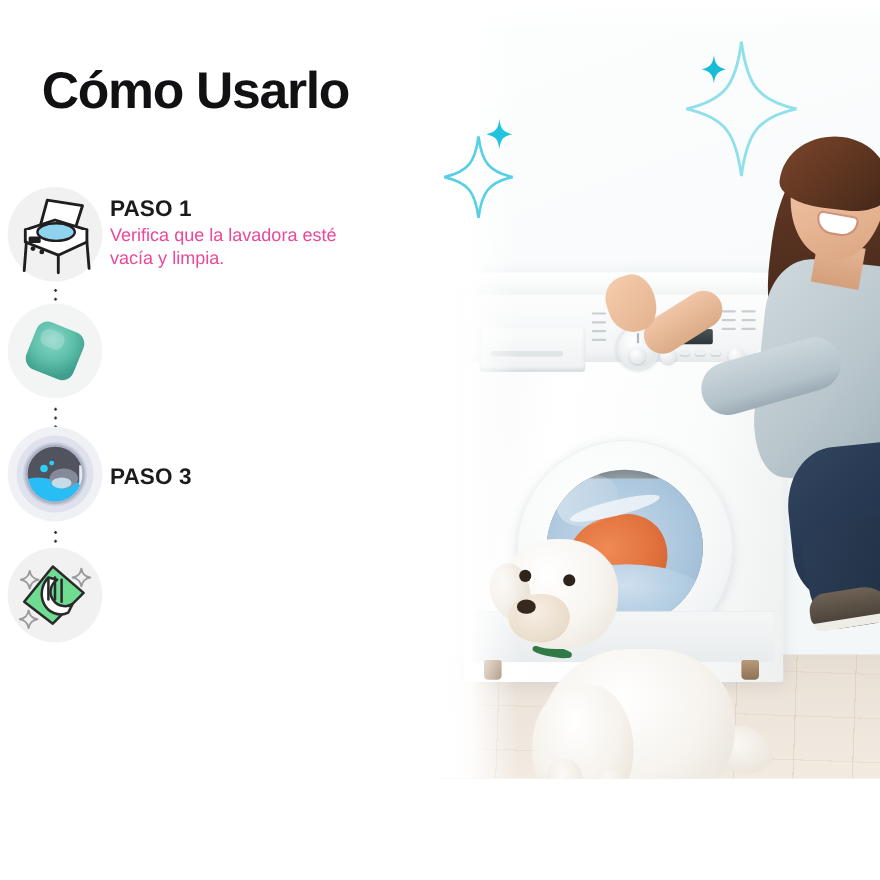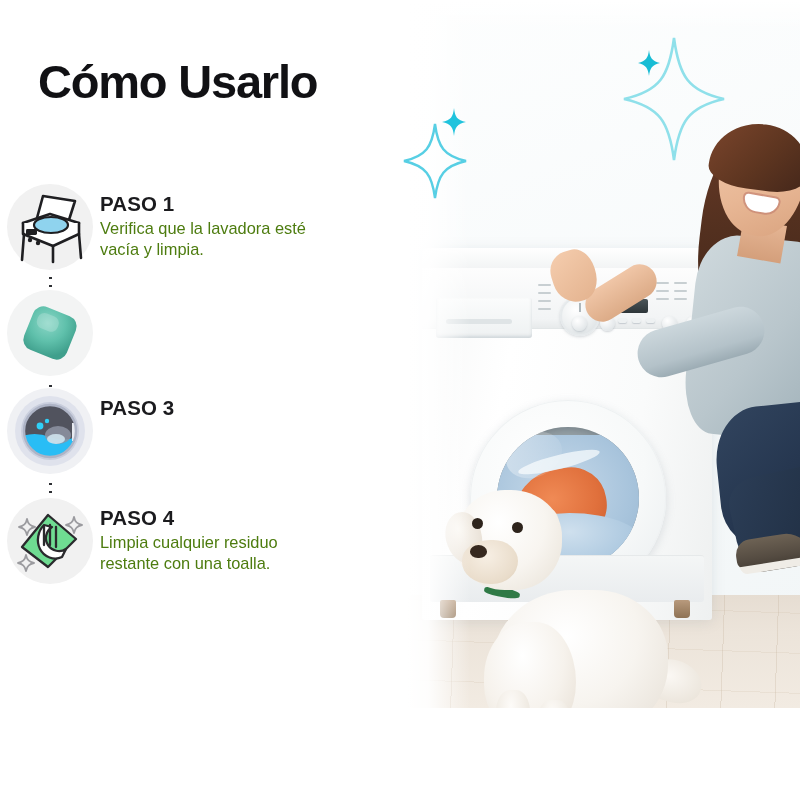--- a/index.html
+++ b/index.html
@@ -444,21 +444,21 @@
     font-size: 47px;
     line-height: 1.05;
     font-weight: 700;
     letter-spacing: -1.2px;
     color: #111114;
   }
 
   .steps {
     position: absolute;
     left: 0;
-    top: 184px;
+    top: 170px;
     width: 400px;
   }
   .step {
     position: relative;
     display: flex;
     align-items: flex-start;
   }
   .step-icon-col {
     position: relative;
     width: 100px;
@@ -486,21 +486,21 @@
     margin: 0 0 2px 0;
     font-size: 20.5px;
     font-weight: 700;
     letter-spacing: 0.1px;
     color: #1b1b1e;
   }
   .step-body {
     margin: 0;
     font-size: 16.4px;
     line-height: 1.30;
-    color: #4d7c0f;
+    color: #ec4899;
     max-width: 228px;
   }
   .connector {
     position: absolute;
     left: 49px;
     width: 3px;
     background-image: radial-gradient(circle, #2d2f33 1.2px, rgba(0,0,0,0) 1.3px);
     background-size: 3px 8px;
     background-repeat: repeat-y;
   }
@@ -653,21 +653,21 @@
                 <stop offset="100%" stop-color="#3f9f8c"></stop>
               </radialGradient>
             </defs>
             <rect x="12" y="12" width="46" height="46" rx="11" ry="11" fill="url(#tabg)" transform="rotate(22 35 35)"></rect>
             <rect x="18" y="18" width="22" height="16" rx="7" fill="#ffffff" opacity="0.20" transform="rotate(22 35 35)"></rect>
           </svg>
         </div>
       </div>
     </div>
 
-    <div class="step" style="margin-top:12px;">
+    <div class="step" style="margin-top:26px;align-items:center;">
       <div class="connector" style="top:92px; height:56px;"></div>
       <div class="step-icon-col">
         <div class="icon-circle" style="background:#f0f1f4;">
           <svg width="76" height="76" viewBox="0 0 76 76">
             <circle cx="38" cy="38" r="35" fill="#dfe2ec"></circle>
             <circle cx="38" cy="38" r="29" fill="#c9cedd"></circle>
             <clipPath id="drumclip">
                 <circle cx="38" cy="38" r="26"></circle>
               </clipPath>
             <g clip-path="url(#drumclip)">
@@ -700,20 +700,16 @@
               <path d="M42 22 L42 42" fill="none"></path>
             </g>
             <g fill="none" stroke="#9b9b9f" stroke-width="1.8" stroke-linejoin="round">
               <path d="M13 14 C14 19 16 21 21 22 C16 23 14 25 13 30 C12 25 10 23 5 22 C10 21 12 19 13 14 Z"></path>
               <path d="M60 12 C61 17 63 19 68 20 C63 21 61 23 60 28 C59 23 57 21 52 20 C57 19 59 17 60 12 Z"></path>
               <path d="M12 50 C13 55 15 57 20 58 C15 59 13 61 12 66 C11 61 9 59 4 58 C9 57 11 55 12 50 Z"></path>
             </g>
           </svg>
         </div>
       </div>
-      <div class="step-text">
-        <h2 class="step-heading">PASO 4</h2>
-        <p class="step-body">Limpia cualquier residuo restante con una toalla.</p>
-      </div>
     </div>
 
   </div>
 </div>
 
 </body></html>

